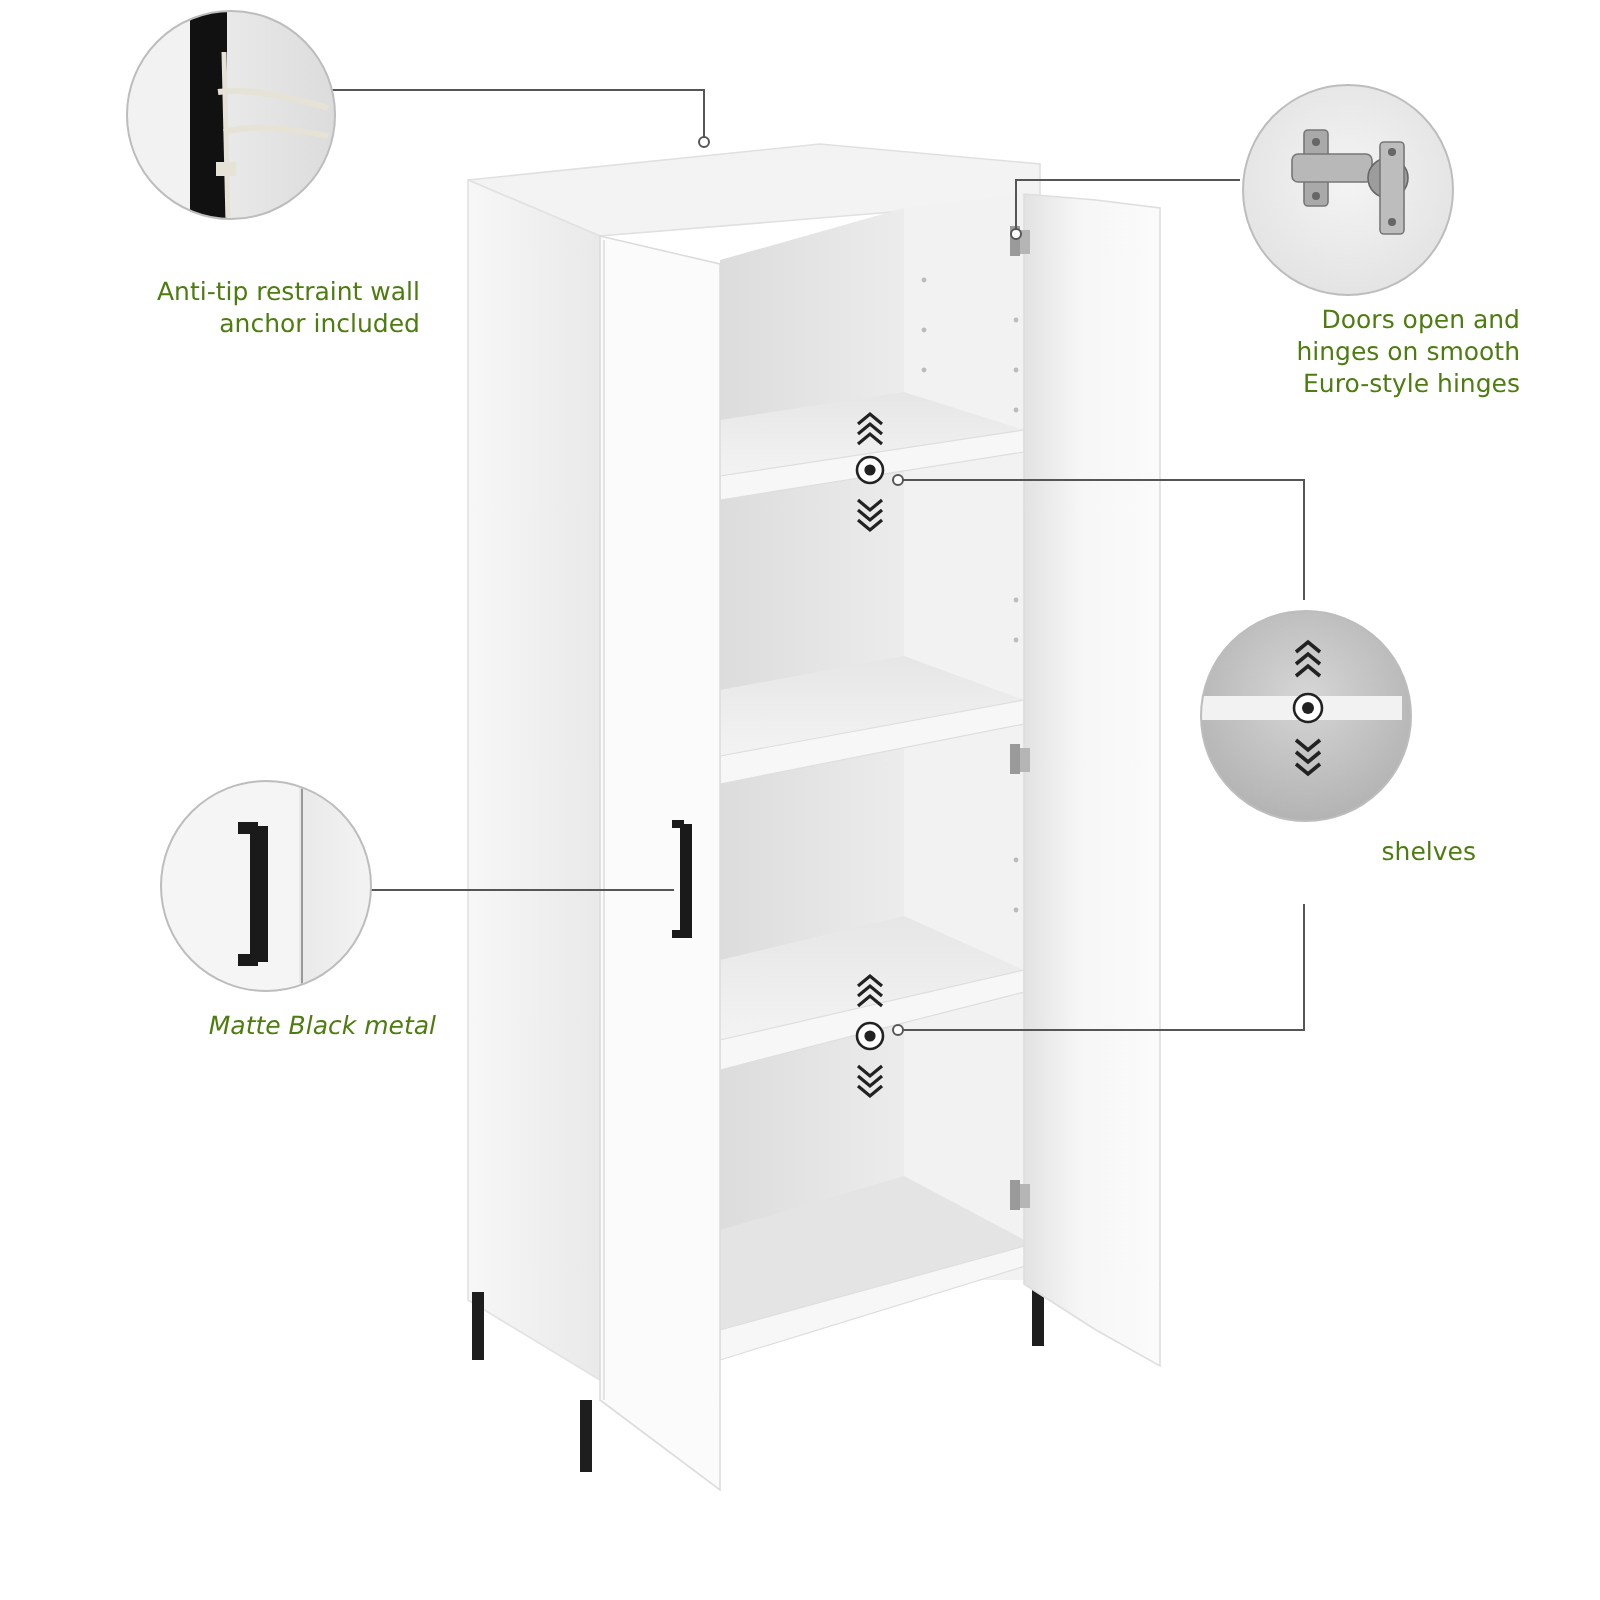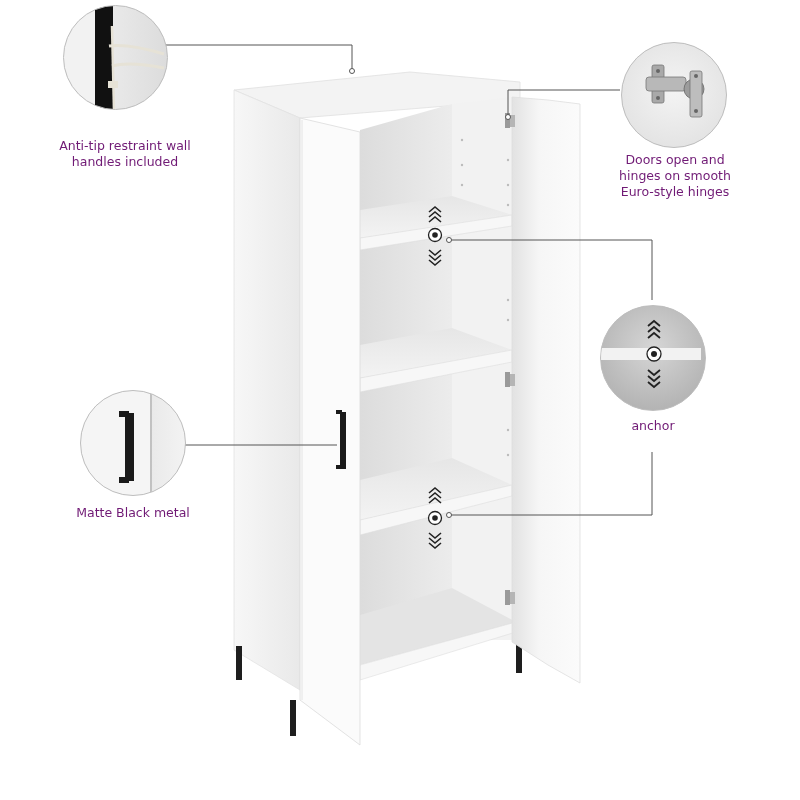--- a/index.html
+++ b/index.html
@@ -1,20 +1,20 @@
 <!DOCTYPE html>
 <html><head>
 <meta charset="utf-8">
 <style>
   html, body { margin:0; padding:0; background:#ffffff; }
   body { width:800px; height:800px; position:relative; overflow:hidden;
          font-family:"DejaVu Sans","Liberation Sans",sans-serif; color:#222; }
   .stage { position:absolute; left:0; top:0; width:800px; height:800px; }
   svg.art { position:absolute; left:0; top:0; }
-  .label { position:absolute; text-align:center; font-size:12.5px; line-height:16px; color:#701a75; width:170px; }
+  .label { position:absolute; text-align:right; font-size:12.5px; line-height:16px; color:#4d7c0f; width:170px; }
   .bubble { position:absolute; border-radius:50%; overflow:hidden; border:1px solid #bdbdbd; box-sizing:border-box; }
 </style>
 </head>
 <body>
 
 <div class="stage">
 
   <svg class="art" width="800" height="800" viewBox="0 0 800 800">
     <defs>
       <linearGradient id="sideG" x1="0" x2="1">
@@ -149,21 +149,21 @@
   <div class="bubble" style="left:63px;top:5px;width:105px;height:105px;background:linear-gradient(90deg,#f2f2f2 0%,#f2f2f2 30%,#111 30%,#111 48%,#e9e9e9 48%,#dcdcdc 100%);">
     <svg width="105" height="105">
       <path d="M45,40 C60,38 80,42 100,48" stroke="#e6e2d6" stroke-width="3" fill="none"></path>
       <path d="M48,60 C62,56 80,58 100,62" stroke="#e6e2d6" stroke-width="3" fill="none"></path>
       <path d="M48,20 L50,105" stroke="#e6e2d6" stroke-width="2.5" fill="none"></path>
       <rect x="44" y="75" width="10" height="7" fill="#e6e2d6"></rect>
     </svg>
   </div>
   <div class="label" style="left:40px;top:138px;">
     <div>Anti-tip restraint wall</div>
-    <div>handles included</div>
+    <div>anchor included</div>
   </div>
 
   <div class="bubble" style="left:621px;top:42px;width:106px;height:106px;background:radial-gradient(circle at 50% 45%,#f4f4f4,#dedede);">
     <svg width="106" height="106">
       <rect x="30" y="22" width="12" height="38" rx="2" fill="#a9a9a9" stroke="#777" stroke-width="0.8"></rect>
       <rect x="24" y="34" width="40" height="14" rx="3" fill="#b8b8b8" stroke="#777" stroke-width="0.8"></rect>
       <circle cx="72" cy="46" r="10" fill="#9c9c9c" stroke="#666" stroke-width="0.8"></circle>
       <rect x="68" y="28" width="12" height="46" rx="2" fill="#bdbdbd" stroke="#777" stroke-width="0.8"></rect>
       <circle cx="36" cy="28" r="2" fill="#666"></circle>
         <circle cx="36" cy="55" r="2" fill="#666"></circle>
@@ -180,28 +180,28 @@
   <div class="bubble" style="left:600px;top:305px;width:106px;height:106px;background:radial-gradient(circle at 50% 40%,#d6d6d6,#a9a9a9);">
     <svg width="106" height="106">
       <rect x="0" y="42" width="100" height="12" fill="#f2f2f2"></rect>
       <path d="M47,20 l6,-5 l6,5 M47,26 l6,-5 l6,5 M47,32 l6,-5 l6,5" stroke="#222" stroke-width="1.8" fill="none"></path>
       <circle cx="53" cy="48" r="7" fill="#fff" stroke="#222" stroke-width="1.3"></circle>
       <circle cx="53" cy="48" r="3" fill="#222"></circle>
       <path d="M47,64 l6,5 l6,-5 M47,70 l6,5 l6,-5 M47,76 l6,5 l6,-5" stroke="#222" stroke-width="1.8" fill="none"></path>
     </svg>
   </div>
   <div class="label" style="left:568px;top:418px;">
-    <div>anchor</div>
+    <div>shelves</div>
   </div>
 
   <div class="bubble" style="left:80px;top:390px;width:106px;height:106px;background:linear-gradient(90deg,#f5f5f5 0%,#f5f5f5 66%,#e9e9e9 66%,#f3f3f3 100%);">
     <svg width="106" height="106">
       <line x1="70" y1="0" x2="70" y2="106" stroke="#999" stroke-width="1"></line>
       <rect x="44" y="22" width="9" height="68" fill="#1a1a1a"></rect>
       <rect x="38" y="20" width="10" height="6" fill="#1a1a1a"></rect>
       <rect x="38" y="86" width="10" height="6" fill="#1a1a1a"></rect>
     </svg>
   </div>
-  <div class="label" style="left:48px;top:505px;">
+  <div class="label" style="left:48px;top:505px;font-style:italic;">
     <div>Matte Black metal</div>
   </div>
 
 </div>
 
 </body></html>

